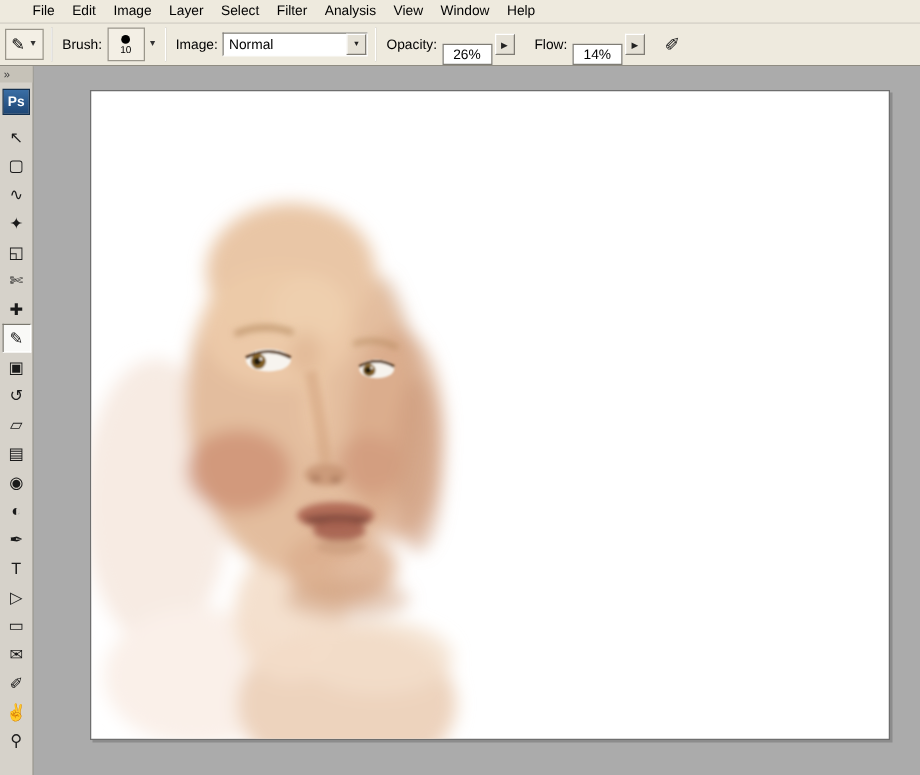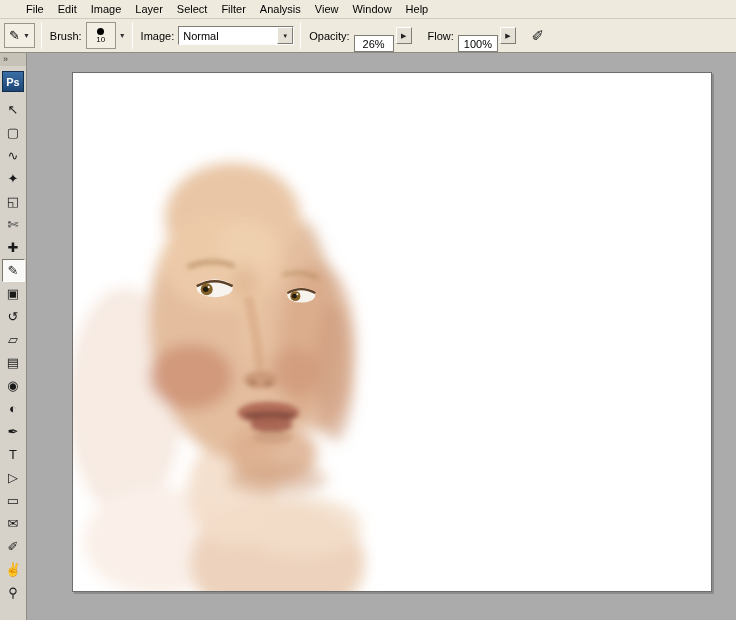--- a/index.html
+++ b/index.html
@@ -96,21 +96,21 @@
       <span class="combo-text">Normal</span>
       <span class="combo-btn">▼</span>
     </div>
     <div class="vsep"></div>
 
     <span class="olabel">Opacity:</span>
     <div class="field">26%</div>
     <div class="slider-btn">▶</div>
 
     <span class="olabel" style="margin-left:16px;">Flow:</span>
-    <div class="field">100%</div>
+    <div class="field">14%</div>
     <div class="slider-btn">▶</div>
 
     <div class="airbrush">
       <span>✐</span>
     </div>
   </div>
 
   <div class="toolbar">
     <div class="grip">»</div>
     <div class="pslogo">Ps</div>

